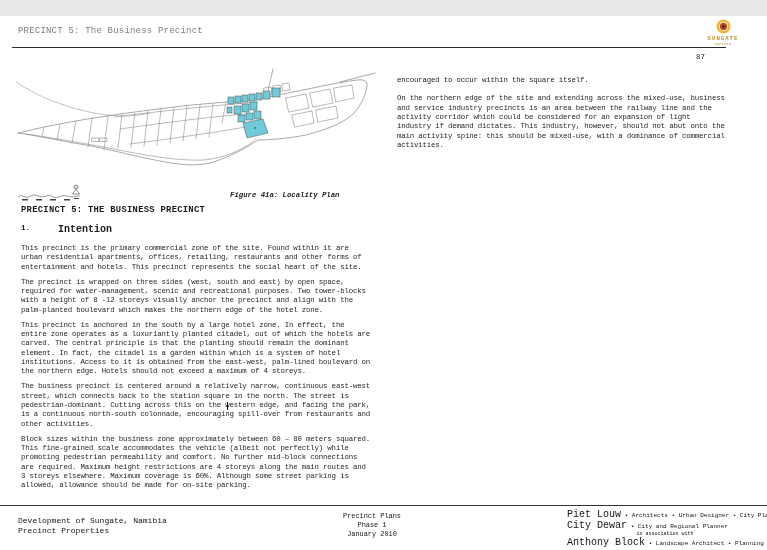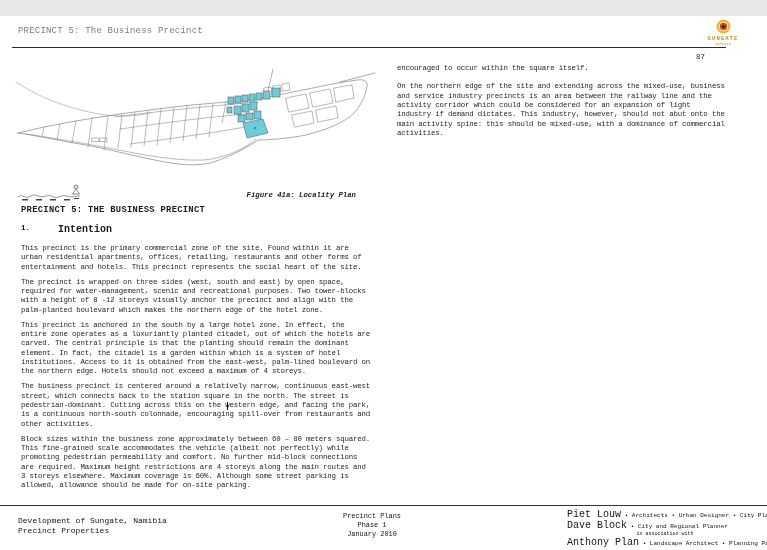--- a/index.html
+++ b/index.html
@@ -10,31 +10,31 @@
   }
   .header-title { position:absolute; left:18px; top:10px; font-size:9px; color:#7d7d7d; letter-spacing:0.2px; }
   .header-rule { position:absolute; left:12px; top:31px; width:714px; height:1.4px; background:#2c2c2c; }
   .logo { position:absolute; left:699px; top:3px; width:48px; text-align:center; }
   .logo svg { display:block; margin:0 auto; }
   .logo-name { font-size:5.5px; font-weight:bold; color:#bd8f2c; letter-spacing:1.1px; margin-top:1px; white-space:nowrap; }
   .logo-sub { font-size:6px; color:#bd8f2c; letter-spacing:0.5px; transform:scale(0.55); transform-origin:50% 0; white-space:nowrap; }
   .page-number { position:absolute; left:668px; top:37px; width:37px; text-align:right; font-size:7.5px; color:#222; }
 
   .map { position:absolute; left:14px; top:52px; }
-  .figure-caption { position:absolute; left:230px; top:175px; width:126px; text-align:right;
+  .figure-caption { position:absolute; left:230px; top:175px; width:126px; 
     font-size:7.3px; font-style:italic; font-weight:bold; color:#222; }
 
   .section-heading { position:absolute; left:21px; top:189px; font-size:8.8px; font-weight:bold; color:#1b1b1b; letter-spacing:0.3px; }
   .item-number { position:absolute; left:21px; top:208px; font-size:7.5px; font-weight:bold; color:#1b1b1b; }
   .item-title  { position:absolute; left:58px; top:208px; font-size:10px; font-weight:bold; color:#1b1b1b; }
 
   .col { position:absolute; font-size:7.4px; line-height:9.35px; letter-spacing:-0.18px; color:#262626; }
   .col p { margin:0 0 5.6px 0; }
   .left-col  { left:21px;  top:228px; width:349px; }
-  .right-col { left:397px; top:48px;  width:331px; }
+  .right-col { left:397px; top:60px;  width:331px; }
   .right-col p { margin-bottom:9px; }
 
   .text-cursor { position:absolute; left:227px; top:386px; width:1px; height:8px; background:#000; }
 
   .footer-rule { position:absolute; left:0; top:489px; width:767px; height:1.3px; background:#333; }
   .footer-left { position:absolute; left:18px; top:500px; font-size:8px; line-height:10.2px; color:#141414; }
   .footer-center { position:absolute; left:326px; top:496px; width:92px; text-align:center; font-size:6.9px; line-height:9.2px; color:#141414; }
   .footer-right { position:absolute; left:567px; top:494px; width:196px; color:#141414; }
   .credit-line { font-size:6px; line-height:9.5px; white-space:nowrap; }
   .credit-name { font-size:10px; }
@@ -144,23 +144,23 @@
     <div>Phase 1</div>
     <div>January 2010</div>
   </div>
 
   <div class="footer-right">
     <div class="credit-line">
       <span class="credit-name">Piet Louw</span>
       <span>• Architects • Urban Designer • City Planner</span>
     </div>
     <div class="credit-line">
-      <span class="credit-name">Dave Block</span>
+      <span class="credit-name">City Dewar</span>
       <span>• City and Regional Planner</span>
     </div>
     <div class="assoc">in association with</div>
     <div class="credit-line">
-      <span class="credit-name">Anthony Plan</span>
+      <span class="credit-name">Anthony Block</span>
       <span>• Landscape Architect • Planning Partners</span>
     </div>
   </div>
 
 </div>
 
 </body></html>

